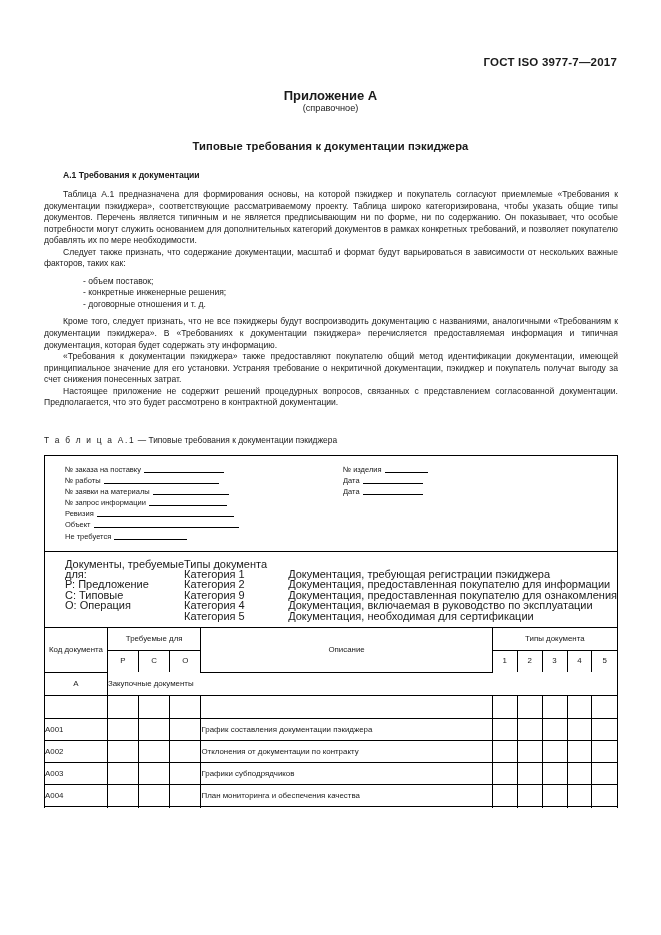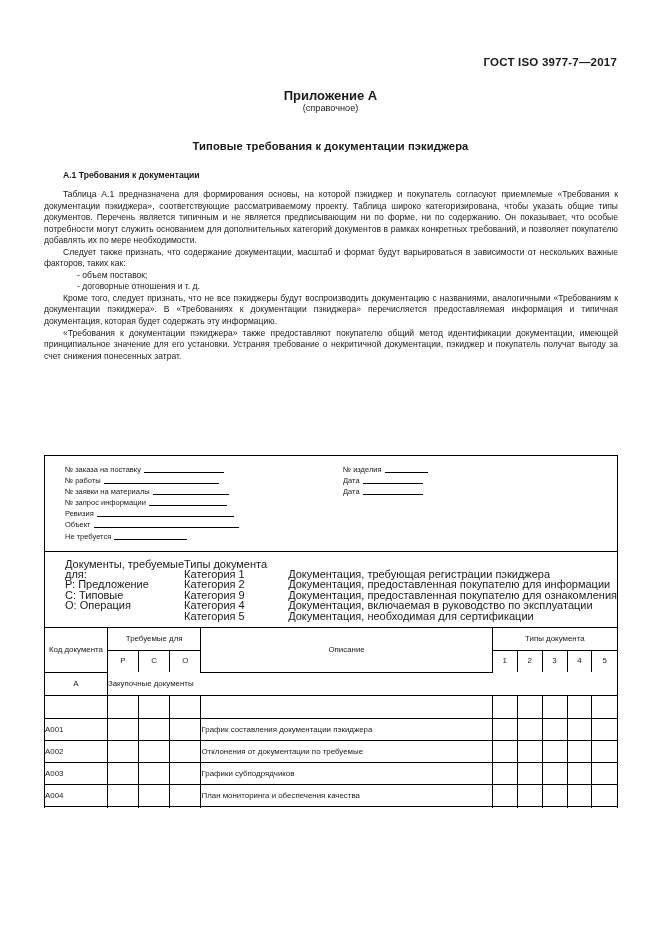--- a/index.html
+++ b/index.html
@@ -77,21 +77,21 @@
     font-size: 8.55px;
     line-height: 11.55px;
     margin: 0;
     text-align: justify;
     text-justify: inter-word;
     text-indent: 19px;
     hyphens: manual;
   }
   ul.dash-list {
     list-style: none;
-    margin: 0;
+    margin: 6px;
     padding: 0;
   }
   ul.dash-list li {
     font-size: 8.55px;
     line-height: 11.55px;
     margin: 0;
     padding-left: 33px;
   }
 
   
@@ -230,27 +230,34 @@
   <div class="main-title">Типовые требования к документации пэкиджера</div>
 
   <div class="body-area">
     <div class="sec-head">А.1 Требования к документации</div>
 
     <p class="para">Таблица А.1 предназначена для формирования основы, на которой пэкиджер и покупатель согласуют приемлемые «Требования к документации пэкиджера», соответствующие рассматриваемому проекту. Таблица широко категоризирована, чтобы указать общие типы документов. Перечень является типичным и не является предписывающим ни по форме, ни по содержанию. Он показывает, что особые потребности могут служить основанием для дополнительных категорий документов в рамках конкретных требований, и позволяет покупателю добавлять их по мере необходимости.</p>
     <p class="para">Следует также признать, что содержание документации, масштаб и формат будут варьироваться в зависимости от нескольких важные факторов, таких как:</p>
 
     <ul class="dash-list">
       <li>- объем поставок;</li>
+      <li>- конкретные инженерные решения;</li>
       <li>- договорные отношения и т. д.</li>
     </ul>
 
     <p class="para">Кроме того, следует признать, что не все пэкиджеры будут воспроизводить документацию с названиями, аналогичными «Требованиям к документации пэкиджера». В «Требованиях к документации пэкиджера» перечисляется предоставляемая информация и типичная документация, которая будет содержать эту информацию.</p>
     <p class="para">«Требования к документации пэкиджера» также предоставляют покупателю общий метод идентификации документации, имеющей принципиальное значение для его установки. Устраняя требование о некритичной документации, пэкиджер и покупатель получат выгоду за счет снижения понесенных затрат.</p>
+    <p class="para">Настоящее приложение не содержит решений процедурных вопросов, связанных с представлением согласованной документации. Предполагается, что это будет рассмотрено в контрактной документации.</p>
   </div>
 
+  <div class="tbl-caption">
+    <span class="sp">Т а б л и ц а  А.1</span>
+    <span>—</span>
+    <span>Типовые требования к документации пэкиджера</span>
+  </div>
 
   <div class="tbl-frame">
 
     <div class="form-sect">
       <div class="form-col left">
         <div><span>№ заказа на поставку</span><span class="blank-line" style="width:80px"></span></div>
         <div><span>№ работы</span><span class="blank-line" style="width:115px"></span></div>
         <div><span>№ заявки на материалы</span><span class="blank-line" style="width:76px"></span></div>
         <div><span>№ запрос информации</span><span class="blank-line" style="width:78px"></span></div>
         <div><span>Ревизия</span><span class="blank-line" style="width:137px"></span></div>
@@ -348,21 +355,21 @@
           <td></td>
           <td></td>
           <td></td>
           <td></td>
         </tr>
         <tr>
           <td class="code-cell">А002</td>
           <td></td>
           <td></td>
           <td></td>
-          <td class="desc-cell">Отклонения от документации по требуемые</td>
+          <td class="desc-cell">Отклонения от документации по контракту</td>
           <td></td>
           <td></td>
           <td></td>
           <td></td>
           <td></td>
         </tr>
         <tr>
           <td class="code-cell">А003</td>
           <td></td>
           <td></td>

